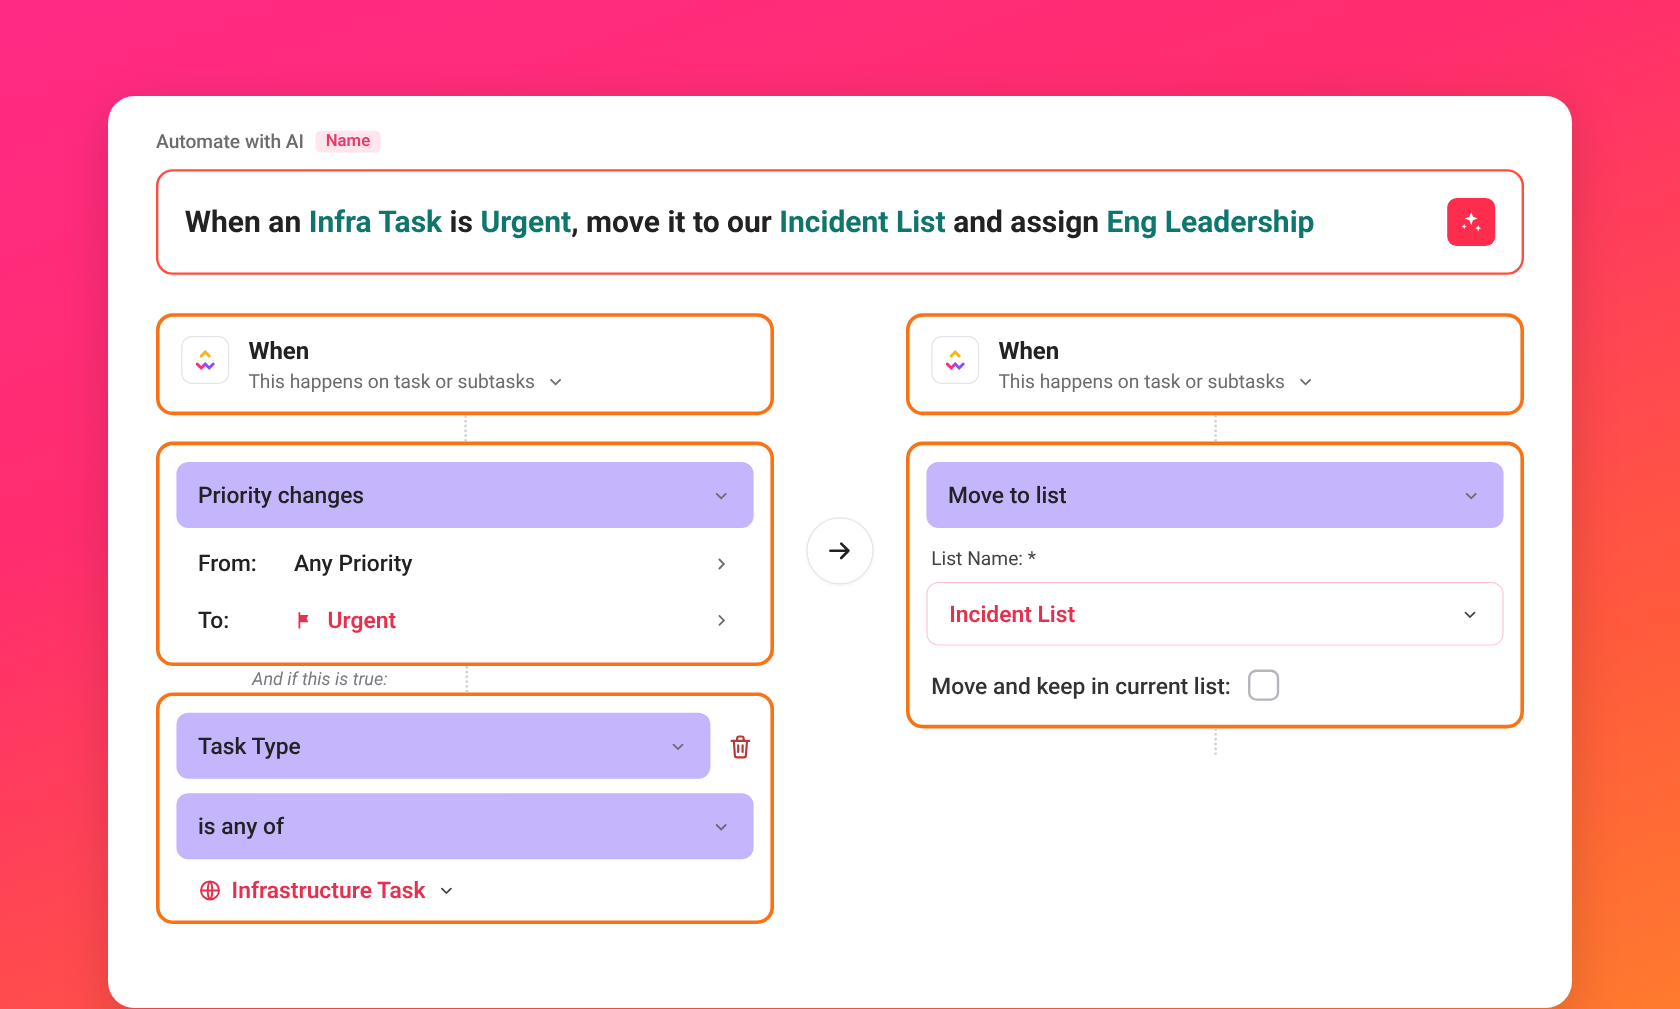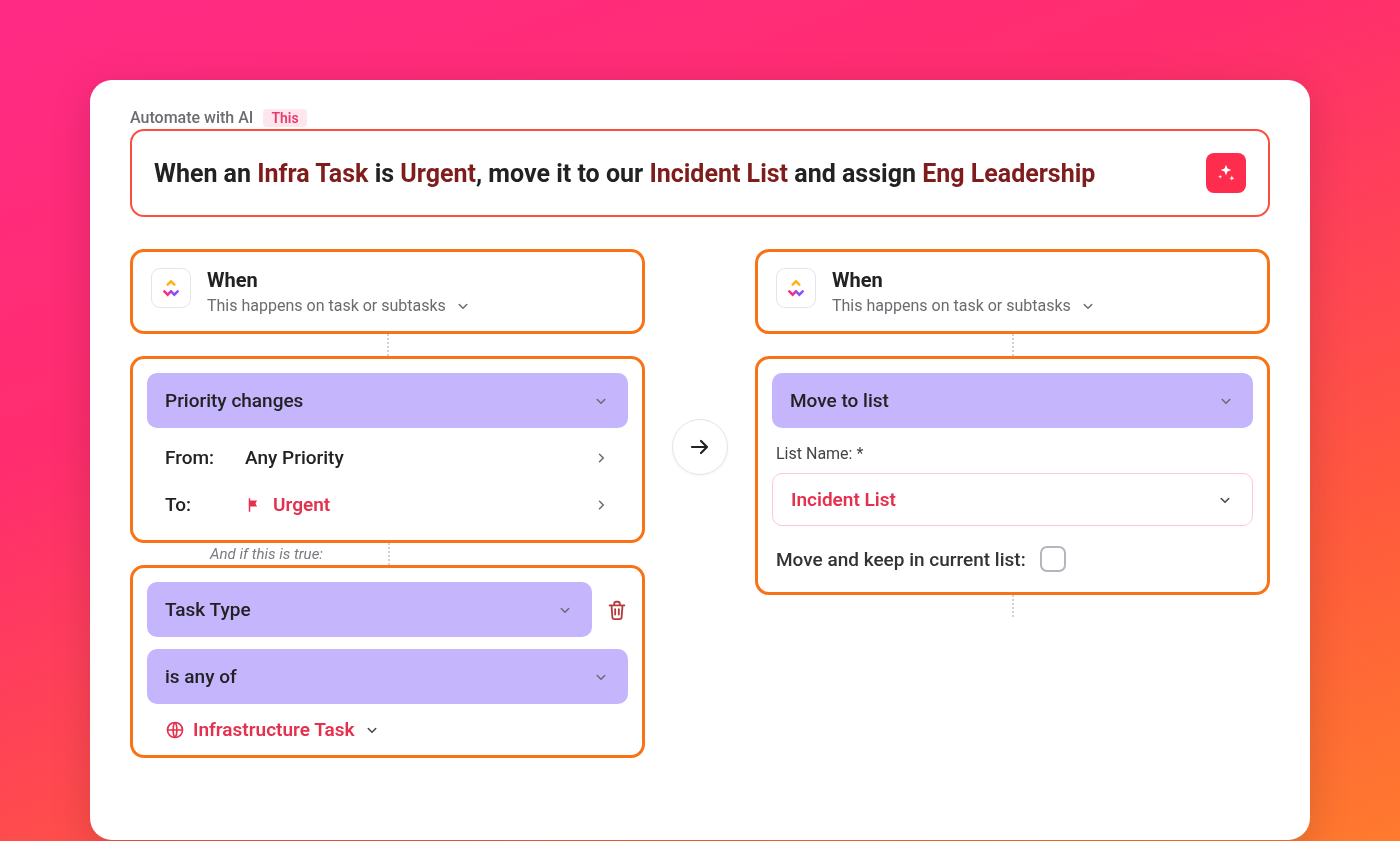--- a/index.html
+++ b/index.html
@@ -15,38 +15,38 @@
     border-radius:22px;
     height:760px;
     overflow:hidden;
     padding:28px 40px 0 40px;
     box-shadow: 0 10px 40px rgba(0,0,0,.15);
   }
 
   .head-label {
     display:flex; align-items:flex-end; gap:10px;
     font-size:16px; color:#6b6b70; font-weight:500;
-    margin-bottom:2px;
+    margin-bottom:14px;
   }
   .beta-badge {
     background:#ffe6ed; color:#e73a6c;
     font-size:14px; font-weight:600;
     padding:1px 8px; border-radius:4px;
   }
 
   .prompt-box {
     border:2px solid #ff4d3d;
     border-radius:14px;
     padding:22px 22px;
     display:flex; align-items:center; gap:14px;
     font-size:25px; font-weight:700; color:#222;
     margin-bottom:32px;
   }
   .prompt-text { flex:1; }
-  .prompt-text .hl { color:#7f1d1d; }
+  .prompt-text .hl { color:#0f766e; }
   .ai-btn {
     width:40px; height:40px; border-radius:8px;
     background:#ff2d4d; display:flex; align-items:center; justify-content:center;
     color:#fff;
   }
 
   .cols {
     position:relative;
     display:flex; gap:110px;
     align-items:flex-start;
@@ -168,21 +168,21 @@
   }
   .infra-tag .chev-sm { color:#444; }
 </style>
 </head>
 <body>
 
 <div class="window">
 
   <div class="head-label">
     <span>Automate with AI</span>
-    <span class="beta-badge">This</span>
+    <span class="beta-badge">Name</span>
   </div>
 
   <div class="prompt-box">
     <div class="prompt-text">
       <span>When an </span><span class="hl">Infra Task</span><span> is </span><span class="hl">Urgent</span><span>, move it to our </span><span class="hl">Incident List</span><span> and assign </span><span class="hl">Eng Leadership</span>
     </div>
     <div class="ai-btn">
       <svg width="20" height="20" viewBox="0 0 24 24">
         <path fill="#fff" d="M12 2l1.8 4.7L18.5 8.5 13.8 10.3 12 15l-1.8-4.7L5.5 8.5l4.7-1.8L12 2zM19 15l.9 2.3L22 18.2l-2.1.9L19 21.4l-.9-2.3L16 18.2l2.1-.9L19 15zM5 14l.7 1.8L7.5 16.5 5.7 17.2 5 19l-.7-1.8L2.5 16.5l1.8-.7L5 14z"></path>
       </svg>

